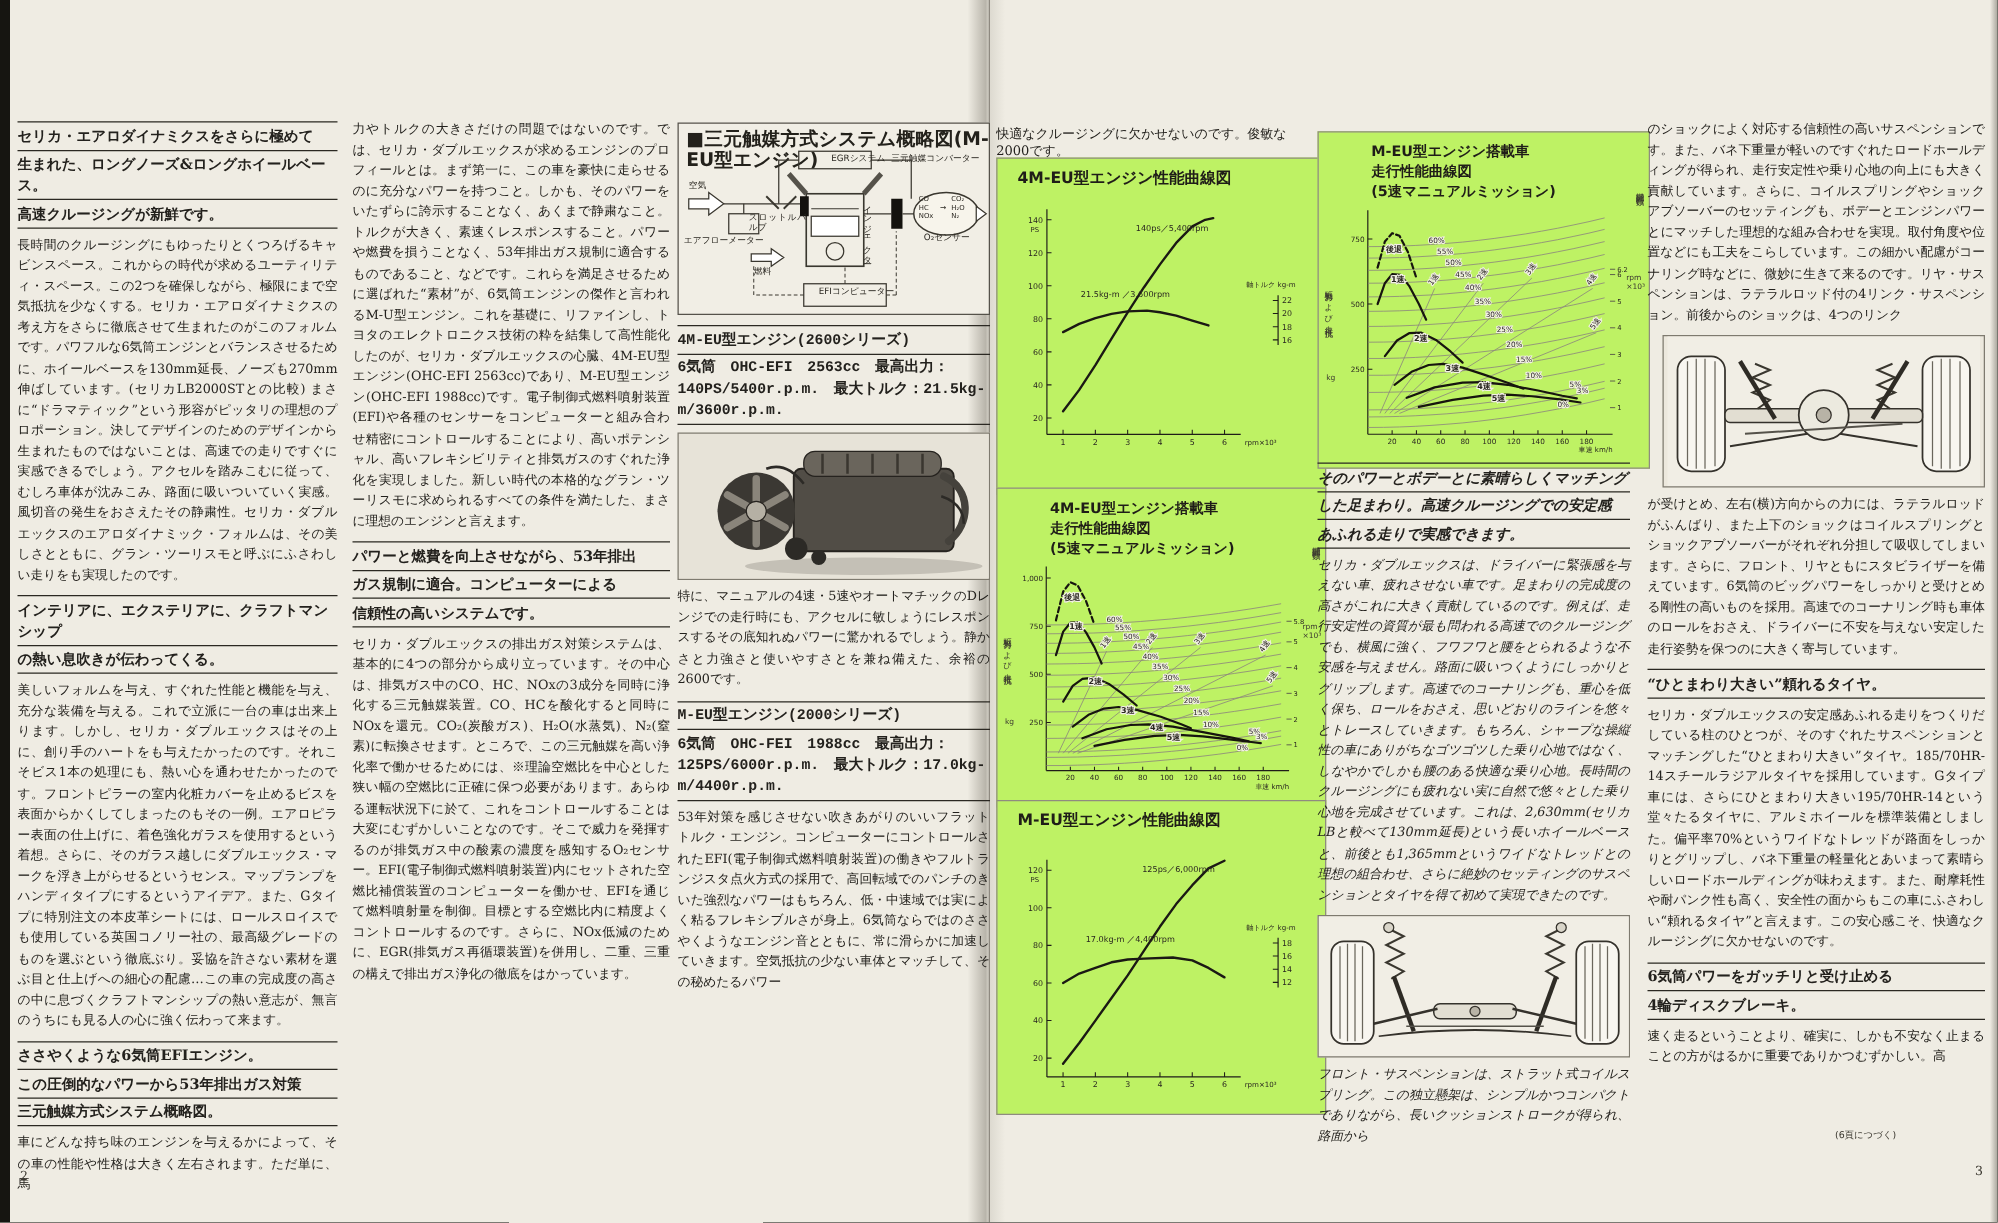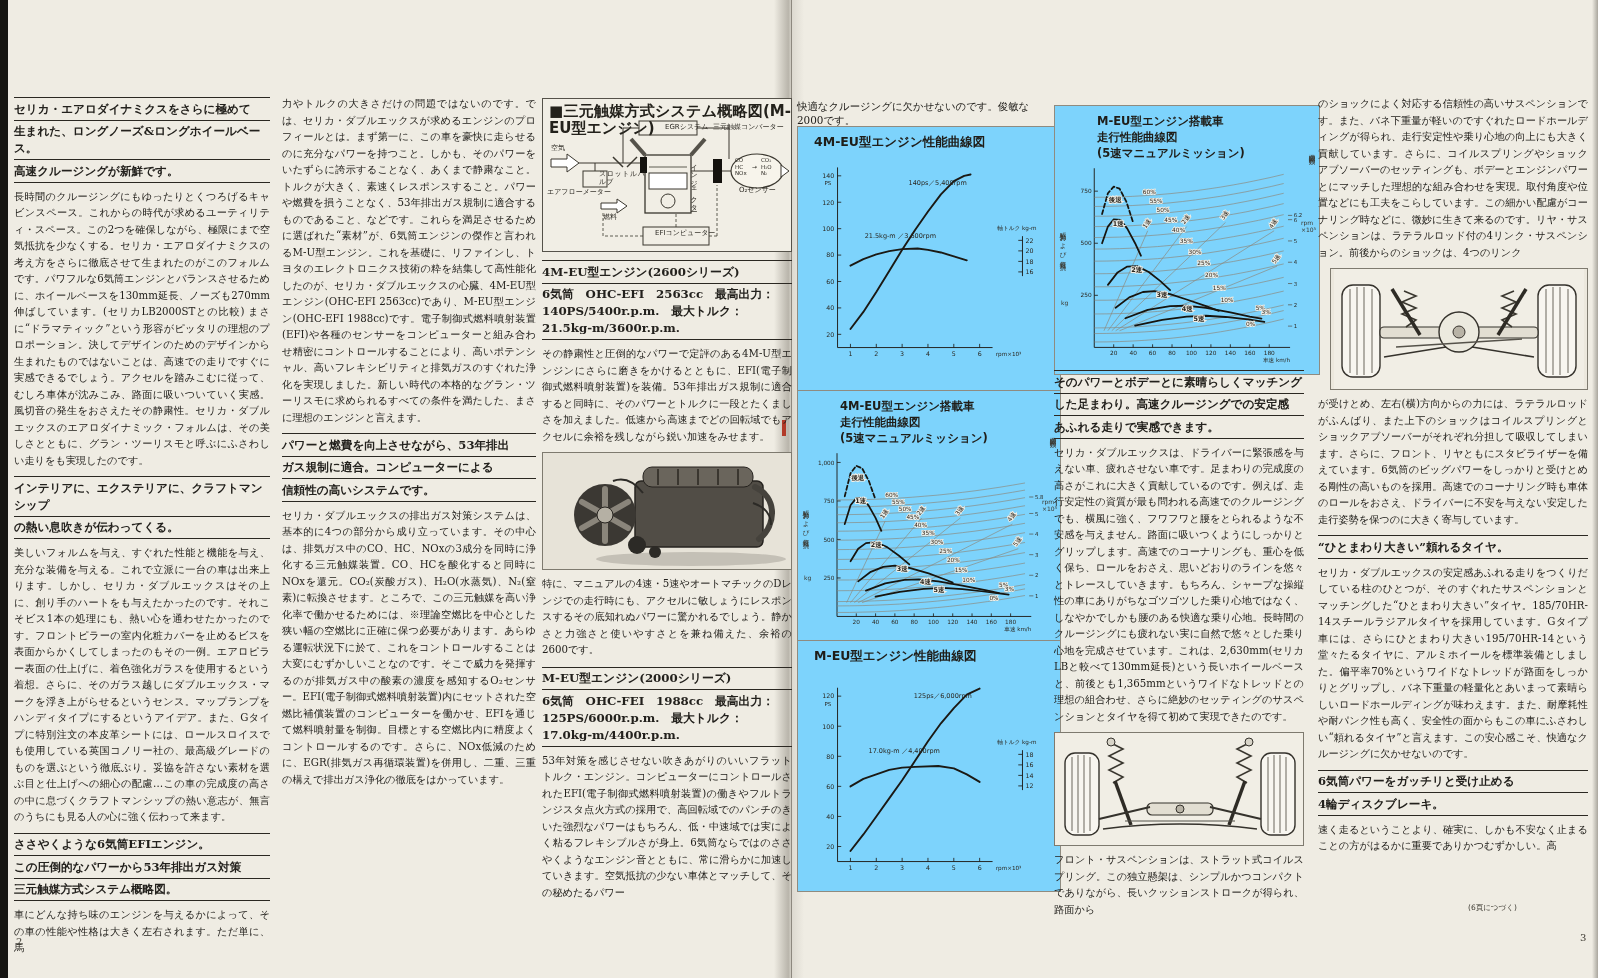--- a/index.html
+++ b/index.html
@@ -10,24 +10,24 @@
          background:linear-gradient(270deg,rgba(40,36,28,.35),rgba(40,36,28,0));}
   .gutter{position:absolute;left:774px;top:0;width:30px;height:100%;
          background:linear-gradient(90deg,rgba(60,54,42,0),rgba(60,54,42,.30) 48%,rgba(60,54,42,.10) 60%,rgba(60,54,42,0));}
   .gline{position:absolute;left:791px;top:0;width:1px;height:100%;background:rgba(50,45,35,.45);}
   .regmark{position:absolute;width:4px;background:#b23a28;}
   .col{position:absolute;font-size:10.2px;line-height:16.5px;text-align:justify;}
   .col p{margin:5px 0 7px;}
   .hd{font-weight:bold;font-size:11.6px;line-height:17px;border-top:1.5px solid #2b2822;margin:1px 0 6px;text-align:left;}
   .hd div{border-bottom:1.5px solid #2b2822;padding:2.5px 0 2px;}
   .spec{font-weight:bold;font-size:11.8px;line-height:17px;border-top:1.5px solid #2b2822;margin:8px 0 6px;text-align:left;}
-  .spec div{border-bottom:1.5px solid #2b2822;padding:2.5px 0 2px;}
+  .spec div{border-bottom:1.5px solid #2b2822;padding:2.5px 0 2px;font-family:Liberation Mono, monospace;}
   .fnote{font-family:"DejaVu Sans","Liberation Sans",sans-serif;font-size:8.8px;line-height:13.8px;margin-top:10px;}
   .figbox{border:1px solid #7e7a6f;background:#ece8dd;margin:6px 0;overflow:hidden;}
-  .chartbox{position:absolute;border:1px solid #8f8b80;background:#7dd3fc;padding:8px 6px 2px 8px;overflow:hidden;}
+  .chartbox{position:absolute;border:1px solid #8f8b80;background:#bef264;padding:8px 6px 2px 8px;overflow:hidden;}
   .ctitle{font-family:"DejaVu Sans","Liberation Sans",sans-serif;font-weight:bold;font-size:12.5px;
           color:#1f1d18;margin:0 0 2px 8px;line-height:13px;}
   .vlab{position:absolute;writing-mode:vertical-rl;font-family:"DejaVu Sans",sans-serif;
         font-size:6.5px;letter-spacing:1px;color:#3a372f;}
   .vlab-u{position:absolute;font-family:"DejaVu Sans",sans-serif;font-size:6px;color:#3a372f;white-space:pre;line-height:7px;}
   svg text{font-family:"DejaVu Sans","Liberation Sans",sans-serif;fill:#2a2720;}
   .diagram{position:relative;border:1px solid #55524a;background:#f1eee5;height:152px;margin-bottom:2px;}
   .dtitle{position:absolute;left:6px;top:4px;font-family:"DejaVu Sans",sans-serif;font-weight:bold;font-size:15px;color:#23211b;}
   .dlab{position:absolute;font-family:"DejaVu Sans",sans-serif;font-size:7px;color:#2b2822;line-height:7.5px;}
   .vtext{writing-mode:vertical-rl;}
@@ -127,21 +127,20 @@
         <span>CO₂</span><br>
         <span>H₂O</span><br>
         <span>N₂</span>
       </span>
       <span class="dlab" style="left:112px;top:131px;">EFIコンピューター</span>
     </div>
     <div class="spec">
       <div>4M-EU型エンジン(2600シリーズ)</div>
       <div>6気筒　OHC-EFI　2563cc　最高出力：140PS/5400r.p.m.　最大トルク：21.5kg-m/3600r.p.m.</div>
     </div>
-    <p>その静粛性と圧倒的なパワーで定評のある4M-U型エンジンにさらに磨きをかけるとともに、EFI(電子制御式燃料噴射装置)を装備。53年排出ガス規制に適合すると同時に、そのパワーとトルクに一段とたくましさを加えました。低速から高速までどの回転域でもアクセルに余裕を残しながら鋭い加速をみせます。</p>
     <div class="figbox" style="height:116px;">
       <svg viewBox="0 0 250 116" width="250" height="116">
         <rect x="0" y="0" width="250" height="116" fill="#e7e3d8"></rect>
         <ellipse cx="148" cy="106" rx="95" ry="7" fill="rgba(40,36,28,.18)"></ellipse>
         <rect x="92" y="28" width="128" height="66" rx="6" fill="#514d46" stroke="#26231f" stroke-width="1.5"></rect>
         <rect x="100" y="14" width="110" height="20" rx="9" fill="#6a655c" stroke="#26231f"></rect>
         <line x1="115" y1="16" x2="115" y2="32" stroke="#3a362f" stroke-width="2"></line>
         <line x1="135" y1="16" x2="135" y2="32" stroke="#3a362f" stroke-width="2"></line>
         <line x1="155" y1="16" x2="155" y2="32" stroke="#3a362f" stroke-width="2"></line>
         <line x1="175" y1="16" x2="175" y2="32" stroke="#3a362f" stroke-width="2"></line>
@@ -454,21 +453,21 @@
         <line x1="216" y1="96.23768115942029" x2="220" y2="96.23768115942029" stroke="#55524a" stroke-width="0.7"></line>
         <text x="221.5" y="98.23768115942029" font-size="5.2">4</text>
         <line x1="216" y1="75.79710144927536" x2="220" y2="75.79710144927536" stroke="#55524a" stroke-width="0.7"></line>
         <text x="221.5" y="77.79710144927536" font-size="5.2">5</text>
         <line x1="216" y1="55.35652173913044" x2="220" y2="55.35652173913044" stroke="#55524a" stroke-width="0.7"></line>
         <text x="221.5" y="57.35652173913044" font-size="5.2">6</text>
         <line x1="216" y1="51.268405797101465" x2="220" y2="51.268405797101465" stroke="#55524a" stroke-width="0.7"></line>
         <text x="221.5" y="53.268405797101465" font-size="5.2">6.2</text>
       </svg><div class="vlab" style="left: 3px; top: 45%;">駆動力および走行抵抗</div><div class="vlab-u" style="left: 6px; top: 72%;">kg</div><div class="vlab" style="right: 3px; top: 16%;">機関回転数</div><div class="vlab-u" style="right: 3px; top: 42%;">rpm
 ×10³</div></div>
-  <section class="col" style="left:1054px;top:370px;width:250px;">
+  <section class="col" style="left:1054px;top:370px;width:250px;font-style:italic;">
     <div class="hd" style="margin-top:0;">
       <div>そのパワーとボデーとに素晴らしくマッチング</div>
       <div>した足まわり。高速クルージングでの安定感</div>
       <div>あふれる走りで実感できます。</div>
     </div>
     <p>セリカ・ダブルエックスは、ドライバーに緊張感を与えない車、疲れさせない車です。足まわりの完成度の高さがこれに大きく貢献しているのです。例えば、走行安定性の資質が最も問われる高速でのクルージングでも、横風に強く、フワフワと腰をとられるような不安感を与えません。路面に吸いつくようにしっかりとグリップします。高速でのコーナリングも、重心を低く保ち、ロールをおさえ、思いどおりのラインを悠々とトレースしていきます。もちろん、シャープな操縦性の車にありがちなゴツゴツした乗り心地ではなく、しなやかでしかも腰のある快適な乗り心地。長時間のクルージングにも疲れない実に自然で悠々とした乗り心地を完成させています。これは、2,630mm(セリカLBと較べて130mm延長)という長いホイールベースと、前後とも1,365mmというワイドなトレッドとの理想の組合わせ、さらに絶妙のセッティングのサスペンションとタイヤを得て初めて実現できたのです。</p>
     <div class="figbox" style="height:112px;">
       <svg viewBox="0 0 250 112" width="250" height="112">
         <rect x="0" y="0" width="250" height="112" fill="#f1eee5"></rect>
         <g stroke="#35322c" stroke-width="1.4" fill="#f8f6f0">

